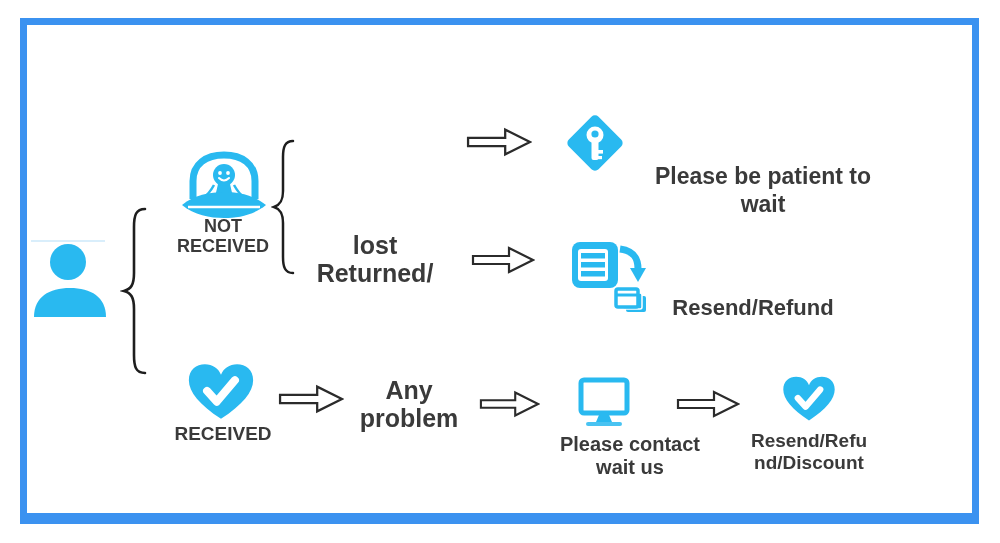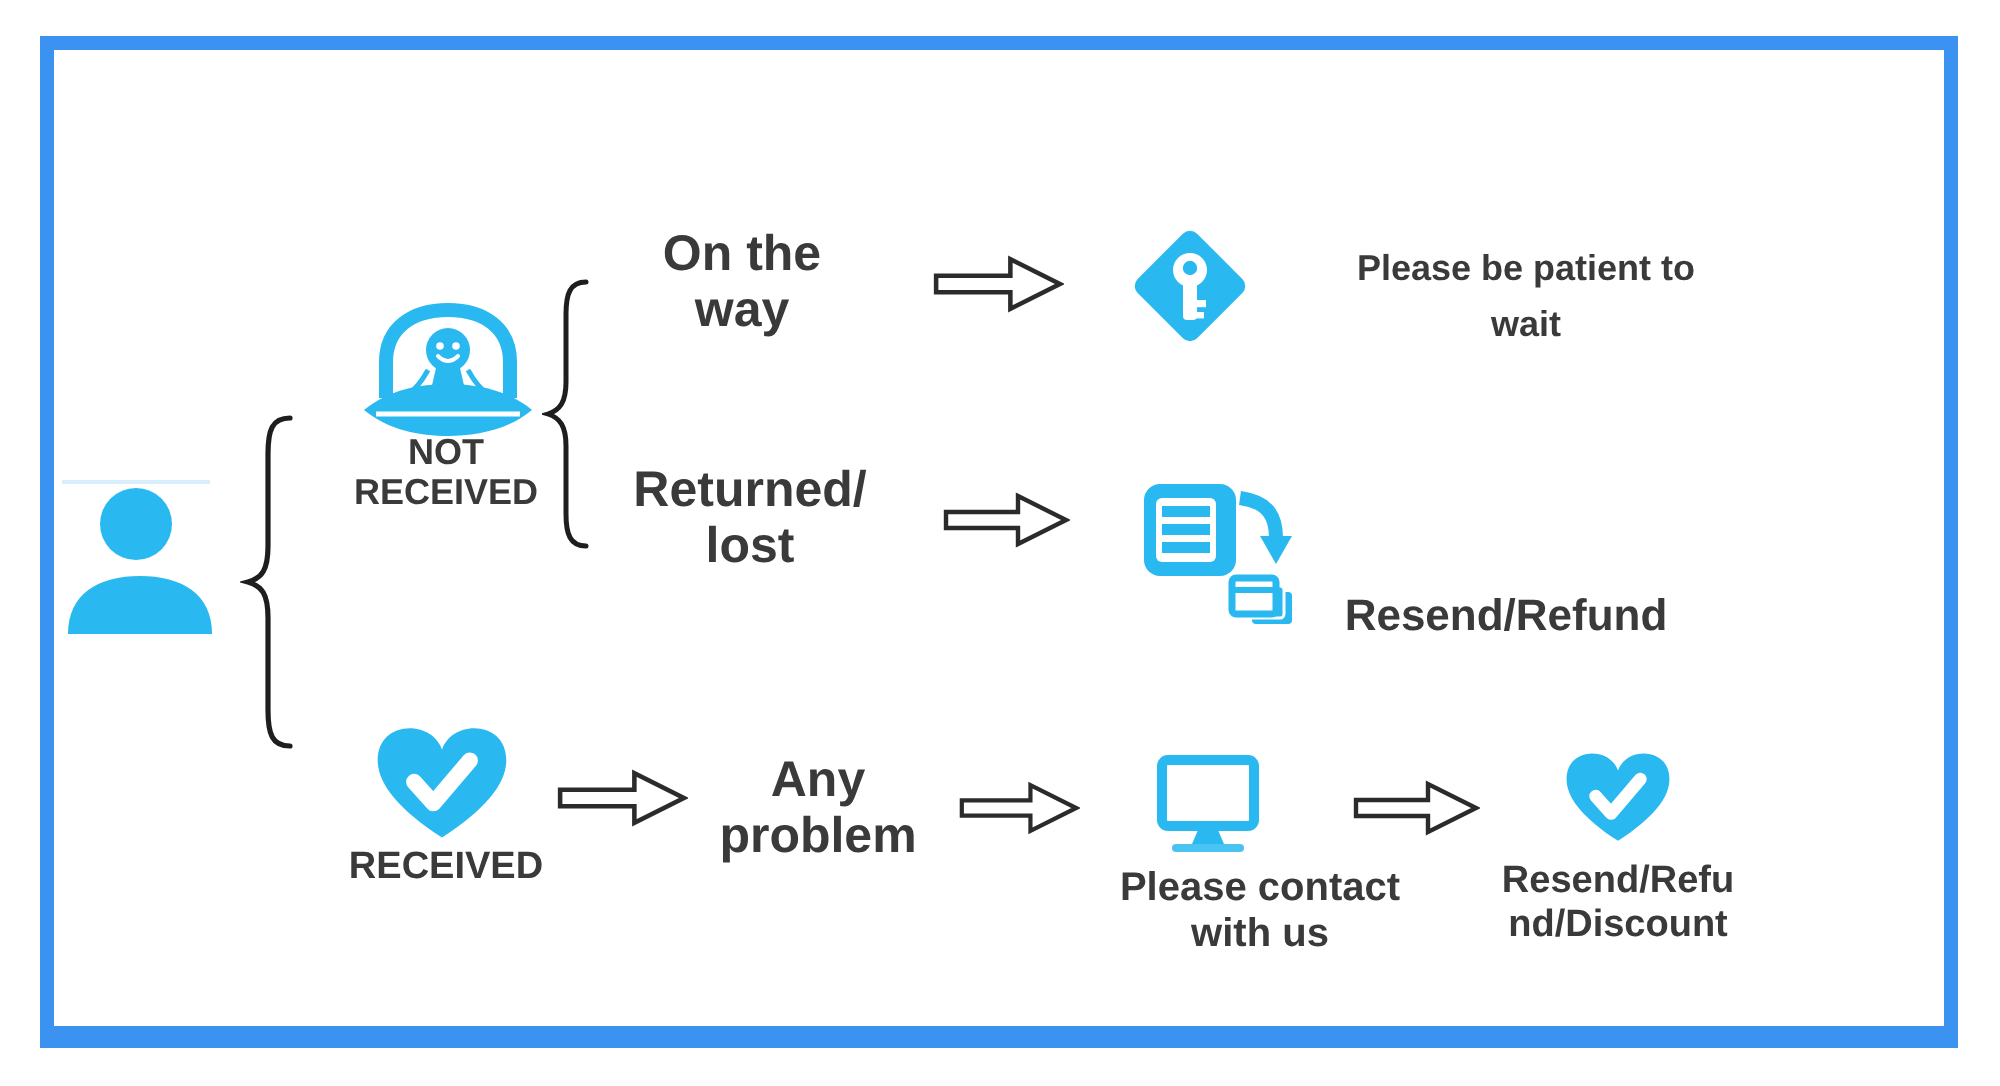--- a/index.html
+++ b/index.html
@@ -11,21 +11,21 @@
     position:absolute;left:20px;top:18px;width:959px;height:506px;
     box-sizing:border-box;border:7px solid #3b92f0;border-bottom-width:11px;
     background:#ffffff;
   }
   .abs{position:absolute;}
   .txt{
     position:absolute;transform:translateX(-50%);
     color:#3a3a3a;font-weight:700;text-align:center;white-space:nowrap;
   }
   .t25{font-size:25px;line-height:28px;}
-  .t24{font-size:18px;line-height:28px;}
+  .t24{font-size:23px;line-height:28px;margin-top:42px;}
   .t22{font-size:22px;line-height:24px;margin-top:40px;}
   .t20{font-size:20px;line-height:23px;margin-left:24px;}
   .t19{font-size:19px;line-height:22px;}
   .t18{font-size:18px;line-height:20px;text-align:center;}
   svg{display:block;}
 </style>
 </head>
 <body>
 
 <div id="stage">
@@ -56,46 +56,42 @@
 
   <div class="txt t18" style="left:223px;top:216px;">
     <div>NOT</div>
     <div>RECEIVED</div>
   </div>
 
   <svg class="abs" style="left:271px;top:139px;" width="24" height="136" viewBox="0 0 24 136">
     <path d="M22,2 C14,2 12,8 12,18 L12,52 C12,62 9,66 3,68 C9,70 12,74 12,84 L12,118 C12,128 14,134 22,134" fill="none" stroke="#1e1e1e" stroke-width="2.5" stroke-linecap="round"></path>
   </svg>
 
-  <div class="txt t25" style="left:371px;top:113px;">
-    <div>On the</div>
-    <div>way</div>
-  </div>
 
   <svg class="abs" style="left:466px;top:126px;" width="66" height="32" viewBox="0 0 64 30">
     <polygon points="2,11 38,11 38,3 62,15 38,27 38,19 2,19" fill="#ffffff" stroke="#2b2b2b" stroke-width="2.2"></polygon>
   </svg>
 
   <svg class="abs" style="left:563px;top:110px;" width="64" height="66" viewBox="0 0 64 66">
     <rect x="11" y="12" width="42" height="42" rx="5" fill="#29b9f0" transform="rotate(45 32 33)"></rect>
     <circle cx="32" cy="25" r="8.5" fill="#ffffff"></circle>
     <circle cx="32" cy="24" r="3.6" fill="#29b9f0"></circle>
     <rect x="28.5" y="31" width="7" height="19" rx="2" fill="#ffffff"></rect>
     <rect x="34" y="40" width="6" height="3.6" fill="#ffffff"></rect>
     <rect x="34" y="46" width="5" height="3.2" fill="#ffffff"></rect>
   </svg>
 
   <div class="txt t24" style="left:763px;top:120px;">
     <div>Please be patient to</div>
     <div>wait</div>
   </div>
 
   <div class="txt t25" style="left:375px;top:231px;">
+    <div>lost</div>
     <div>Returned/</div>
-    <div>lost</div>
   </div>
 
   <svg class="abs" style="left:471px;top:245px;" width="64" height="30" viewBox="0 0 64 30">
     <polygon points="2,11 38,11 38,3 62,15 38,27 38,19 2,19" fill="#ffffff" stroke="#2b2b2b" stroke-width="2.2"></polygon>
   </svg>
 
   <svg class="abs" style="left:570px;top:239px;" width="80" height="77" viewBox="0 0 80 77">
     <rect x="2" y="3" width="46" height="46" rx="8" fill="#29b9f0"></rect>
     <rect x="8" y="10" width="30" height="32" rx="3" fill="#ffffff"></rect>
     <rect x="11" y="14" width="24" height="5.5" fill="#29b9f0"></rect>
@@ -136,21 +132,21 @@
   </svg>
 
   <svg class="abs" style="left:578px;top:377px;" width="52" height="51" viewBox="0 0 52 51">
     <rect x="3" y="3" width="46" height="33" rx="3" fill="#ffffff" stroke="#29b9f0" stroke-width="5"></rect>
     <polygon points="21,38 31,38 34,45 18,45" fill="#29b9f0"></polygon>
     <rect x="8" y="45" width="36" height="4" rx="2" fill="#29b9f0" opacity="0.85"></rect>
   </svg>
 
   <div class="txt t20" style="left:606px;top:433px;">
     <div>Please contact</div>
-    <div>with us</div>
+    <div>wait us</div>
   </div>
 
   <svg class="abs" style="left:676px;top:389px;" width="64" height="30" viewBox="0 0 64 30">
     <polygon points="2,11 38,11 38,3 62,15 38,27 38,19 2,19" fill="#ffffff" stroke="#2b2b2b" stroke-width="2.2"></polygon>
   </svg>
 
   <svg class="abs" style="left:781px;top:375px;" width="56" height="48" viewBox="0 0 64 56">
     <path d="M32,53 C12,40 2,28 2,17 C2,7 9,2 17,2 C24,2 30,6 32,12 C34,6 40,2 47,2 C55,2 62,7 62,17 C62,28 52,40 32,53 Z" fill="#29b9f0"></path>
     <polyline points="19,27 28,37 45,17" fill="none" stroke="#ffffff" stroke-width="7.5" stroke-linecap="round" stroke-linejoin="round"></polyline>
   </svg>

